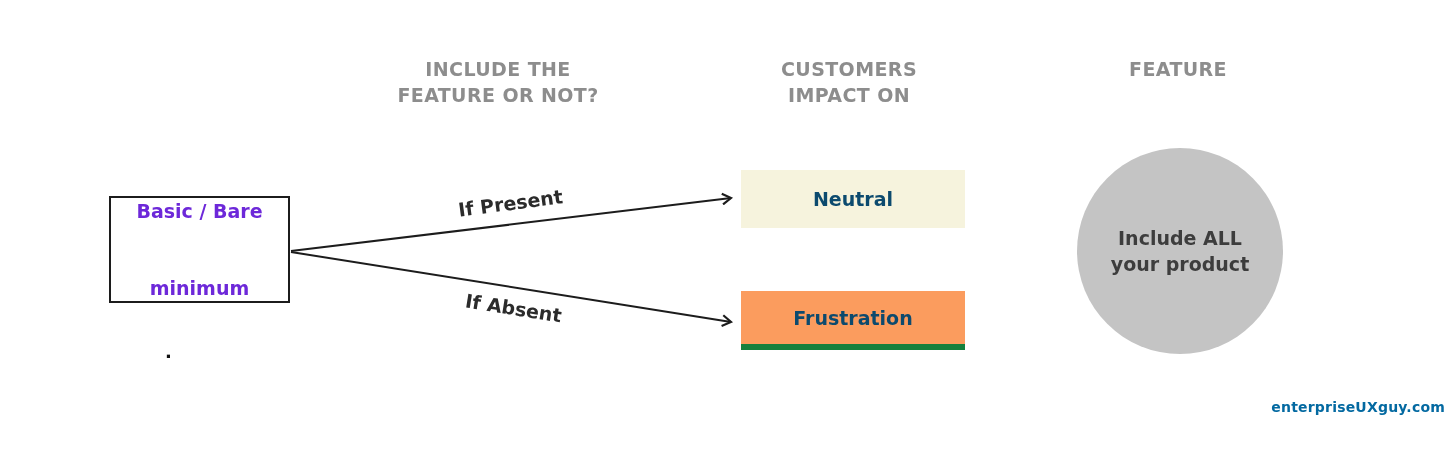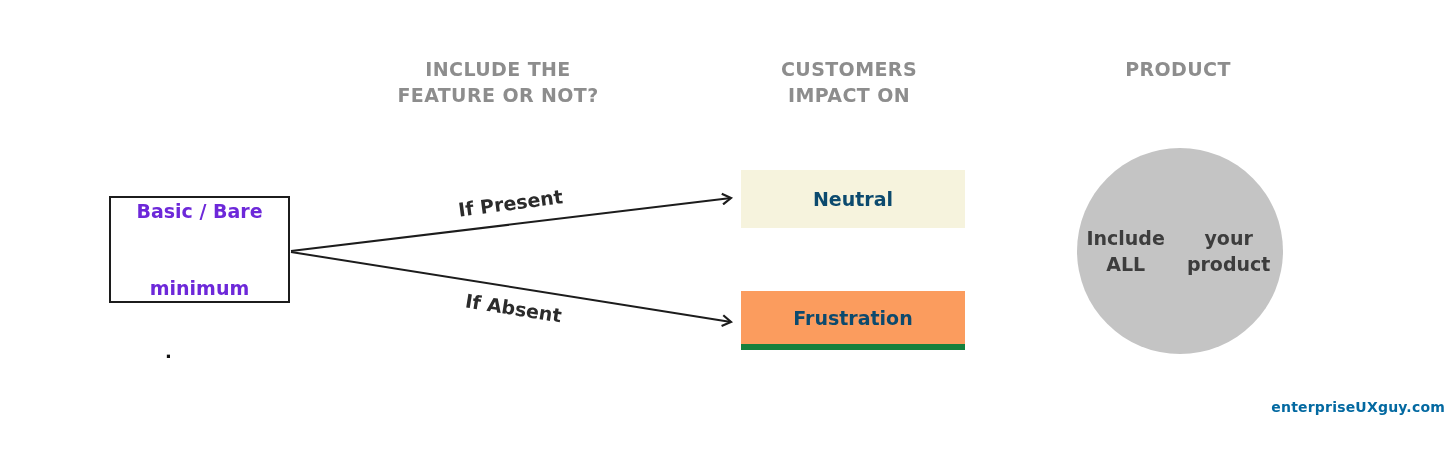--- a/index.html
+++ b/index.html
@@ -73,21 +73,21 @@
     box-sizing: border-box;
   }
 
   
   .strategy-circle {
     position: absolute;
     left: 1052px; top: 148px;
     width: 206px; height: 206px;
     border-radius: 50%;
     background: #c4c4c4;
-    display: flex; flex-direction: row;
+    display: flex; flex-direction: column;
     align-items: center; justify-content: center;
     text-align: center;
     font-size: 19px; line-height: 26px;
     color: #3d3d3d; font-weight: bold;
   }
 
   
   .stray-dot {
     position: absolute;
     left: 140px; top: 349px;
@@ -114,21 +114,21 @@
 
   <div class="col-header c1">
     <div>INCLUDE THE</div>
     <div>FEATURE OR NOT?</div>
   </div>
   <div class="col-header c2">
     <div>CUSTOMERS</div>
     <div>IMPACT ON</div>
   </div>
   <div class="col-header c3">
-    <div>PRODUCT</div>
+    <div>FEATURE</div>
   </div>
 
   <svg class="arrows" viewBox="0 0 1456 451">
     <defs>
       <marker id="arrowhead" viewBox="0 0 12 12" refX="10" refY="6" markerWidth="13" markerHeight="13" orient="auto" markerUnits="userSpaceOnUse">
         <path d="M2 1 L10 6 L2 11" fill="none" stroke="#1c1c1c" stroke-width="2"></path>
       </marker>
     </defs>
     <line x1="266" y1="251" x2="706" y2="198" stroke="#1c1c1c" stroke-width="2" marker-end="url(#arrowhead)"></line>
     <line x1="266" y1="252" x2="706" y2="322" stroke="#1c1c1c" stroke-width="2" marker-end="url(#arrowhead)"></line>

